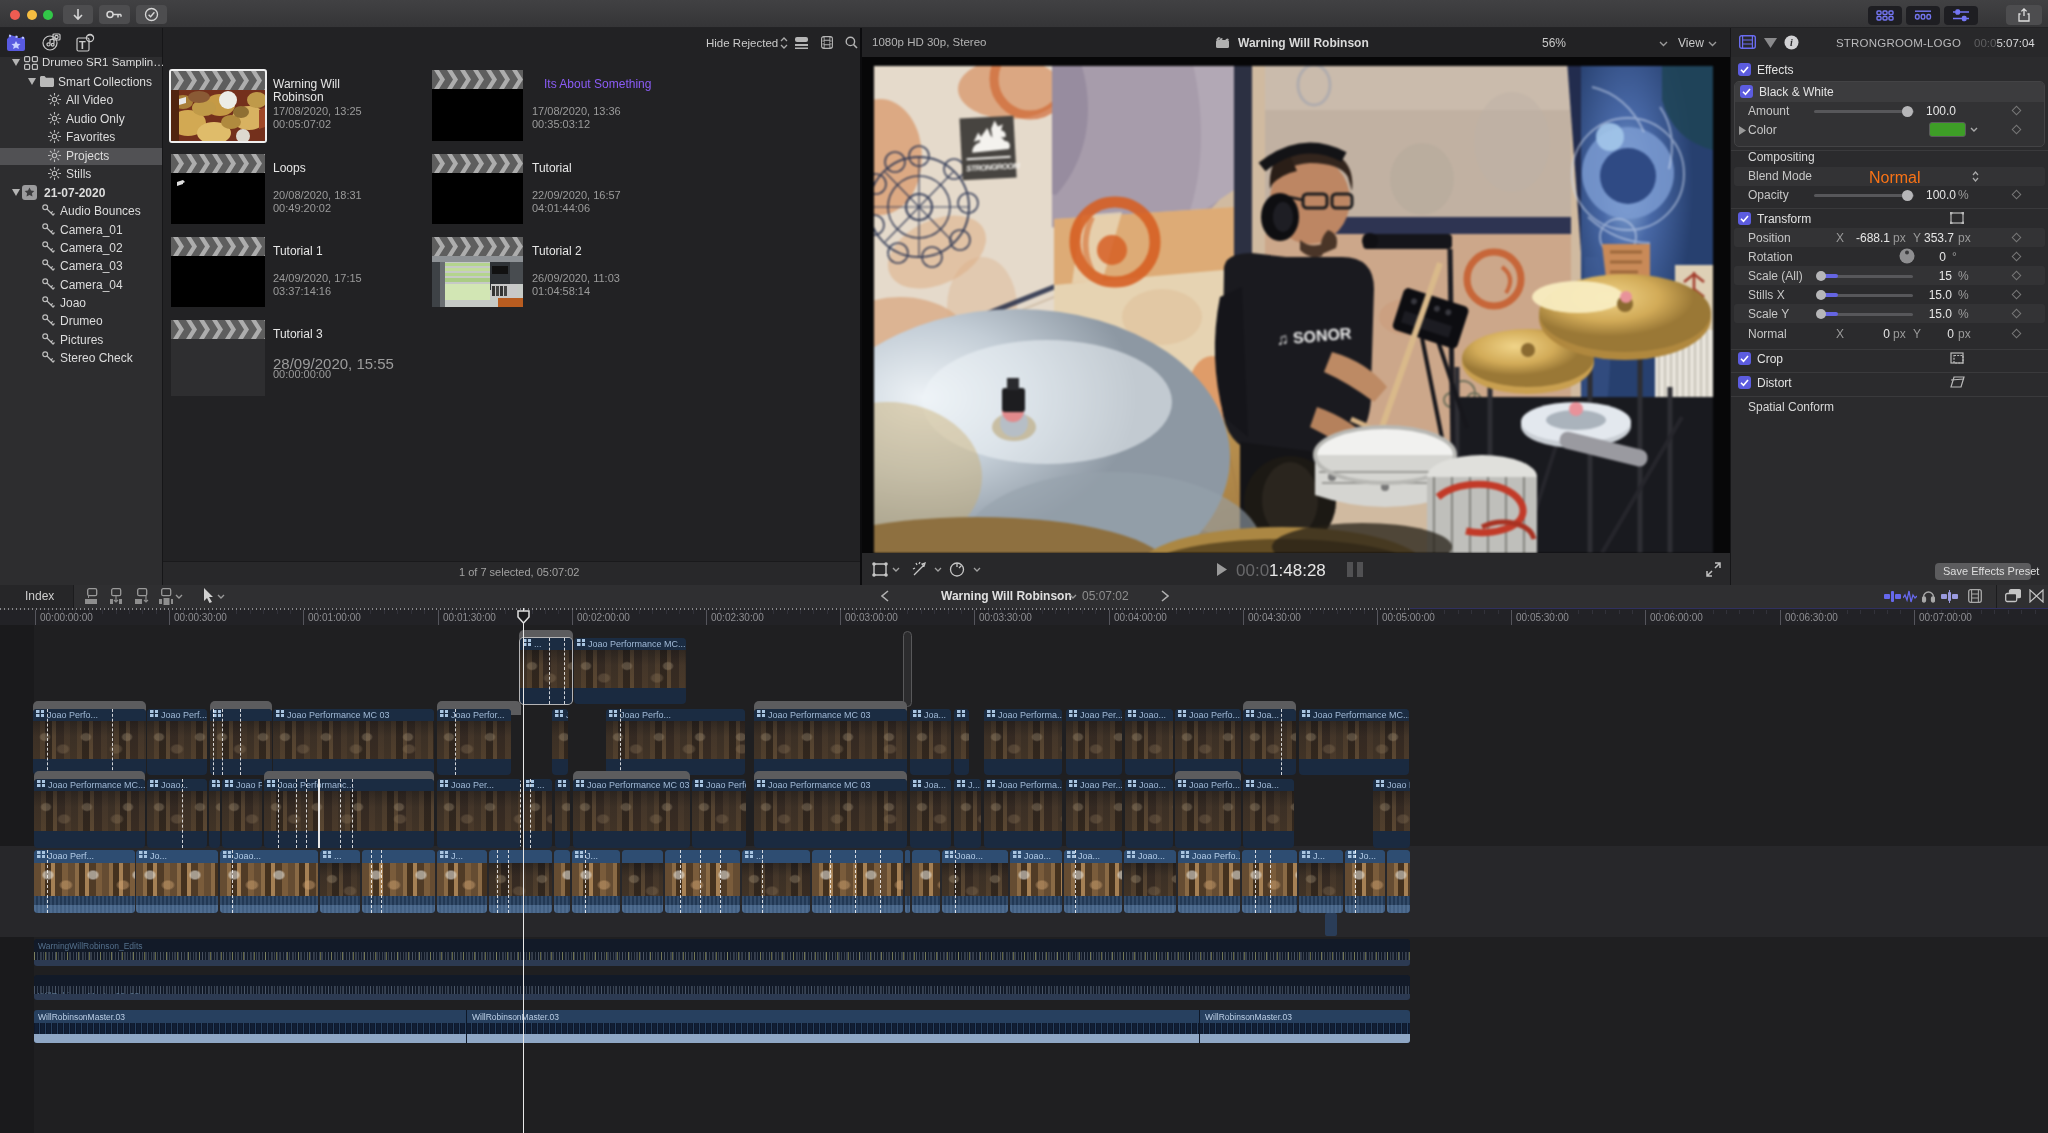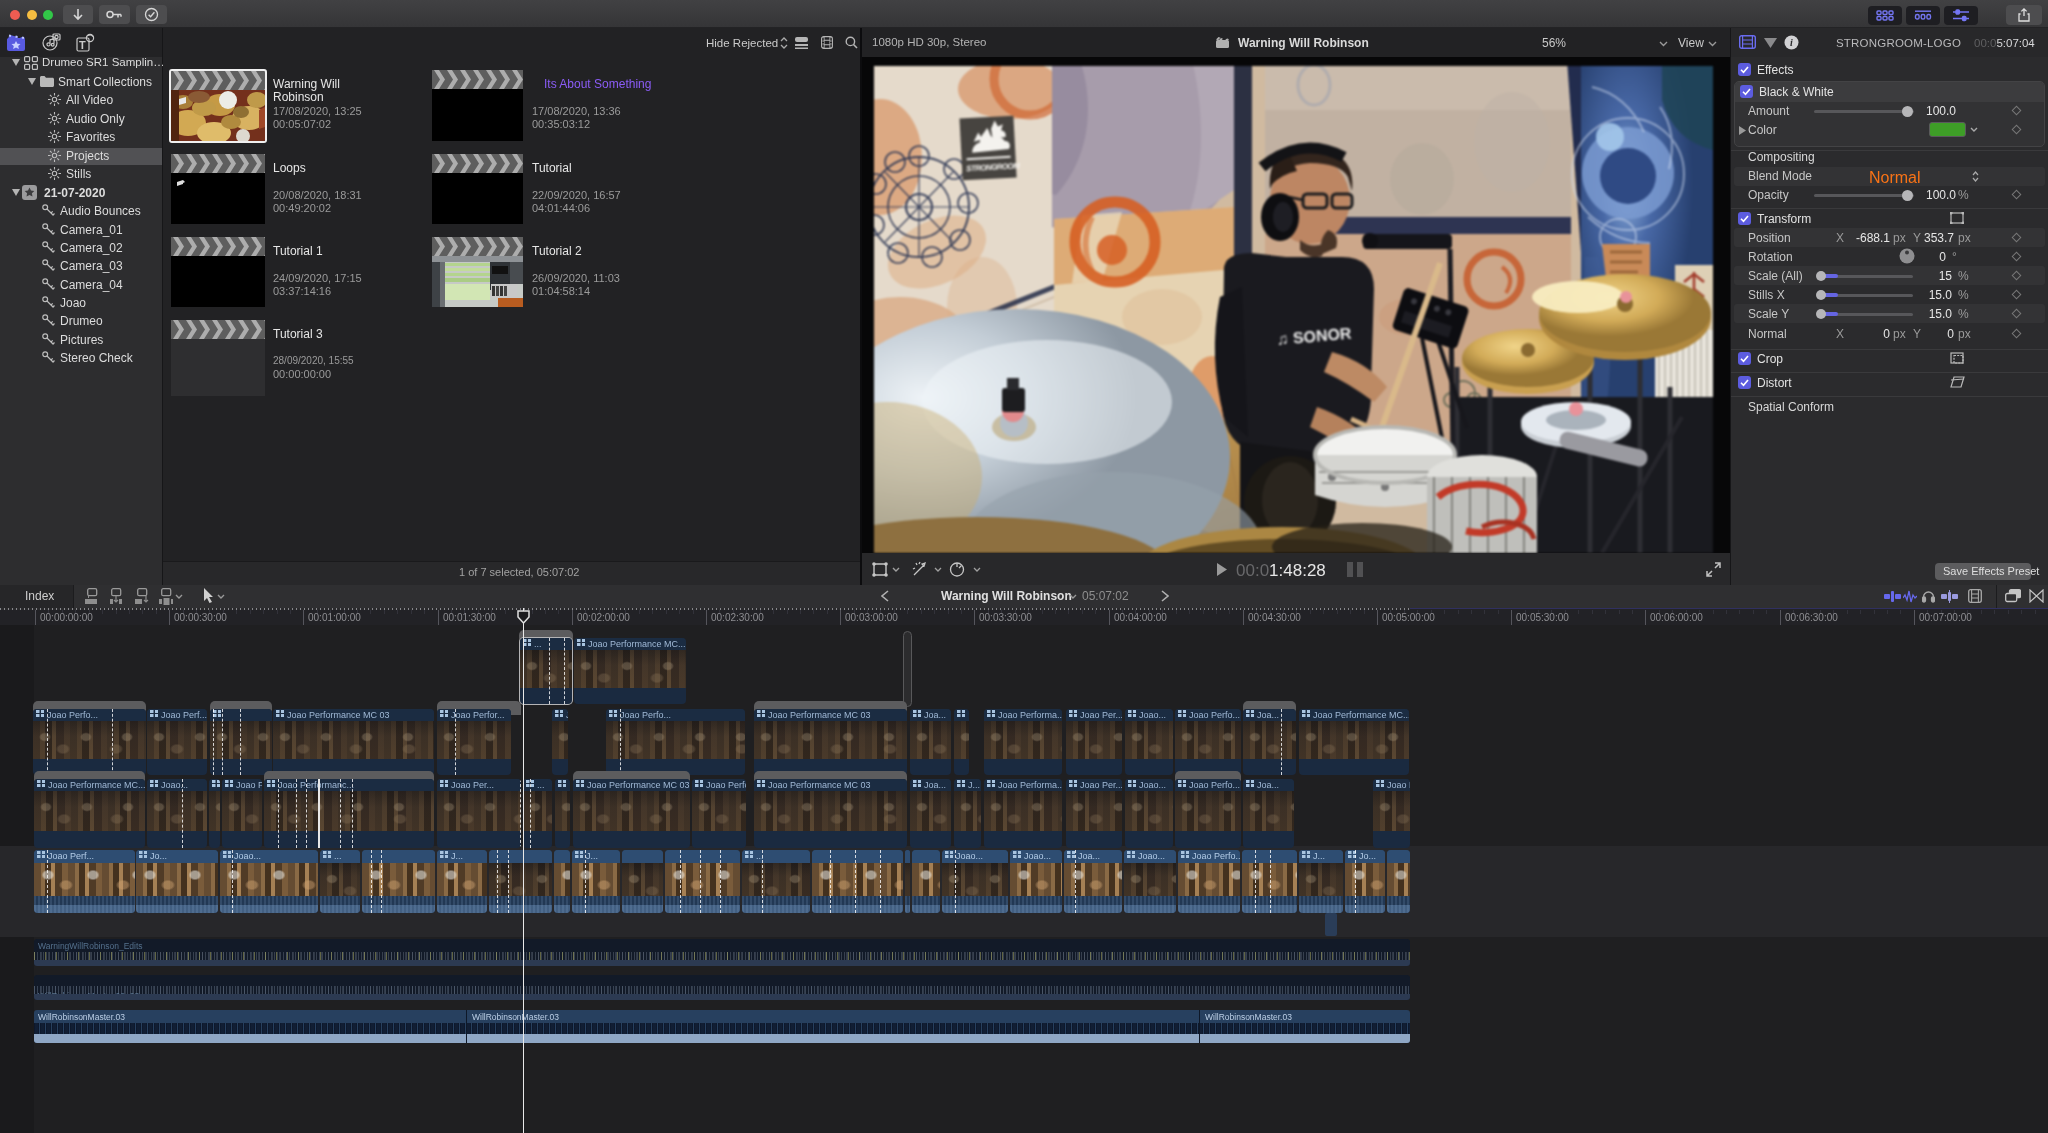--- a/index.html
+++ b/index.html
@@ -433,21 +433,21 @@
       <path d="M20 0h8l6 9.5-6 9.5h-8l6-9.5z" fill="#5e5e5e"></path>
       <path d="M33 0h8l6 9.5-6 9.5h-8l6-9.5z" fill="#5e5e5e"></path>
       <path d="M46 0h8l6 9.5-6 9.5h-8l6-9.5z" fill="#5e5e5e"></path>
       <path d="M59 0h8l6 9.5-6 9.5h-8l6-9.5z" fill="#5e5e5e"></path>
       <path d="M72 0h8l6 9.5-6 9.5h-8l6-9.5z" fill="#5e5e5e"></path>
       <path d="M85 0h8l6 9.5-6 9.5h-8l6-9.5z" fill="#5e5e5e"></path>
       <path d="M98 0h8l6 9.5-6 9.5h-8l6-9.5z" fill="#5e5e5e"></path>
     </svg>
   </div>
 <div class="tx a" style="left:273px;top:327px;font-size:12px;color:#e6e6e6">Tutorial 3</div>
-<div class="tx a" style="left:273px;top:355px;font-size:10px;color:#9b9b9b">28/09/2020, 15:55</div>
+<div class="tx a" style="left:273px;top:355px;font-size:15px;color:#9b9b9b">28/09/2020, 15:55</div>
 <div class="tx a" style="left:273px;top:368px;font-size:11px;color:#9b9b9b">00:00:00:00</div>
 <div class="a" style="left:163px;top:561px;width:697px;height:24px;background:#28282a;border-top:1px solid #1a1a1c"></div>
 <div class="tx a" style="left:459px;top:566px;font-size:11px;color:#a2a2a2">1 of 7 selected, 05:07:02</div>
 <div class="a" style="left:862px;top:57px;width:868px;height:496px;background:#070708"></div>
 <svg class="a" style="left:862px;top:57px;filter:blur(1.1px)" width="868" height="496" viewBox="0 0 868 496">
 <defs>
 <radialGradient id="cym" cx="28%" cy="30%">
         <stop offset="0%" stop-color="#eef3f7"></stop>
         <stop offset="50%" stop-color="#c3cdd6"></stop>
         <stop offset="100%" stop-color="#8d98a3"></stop>

